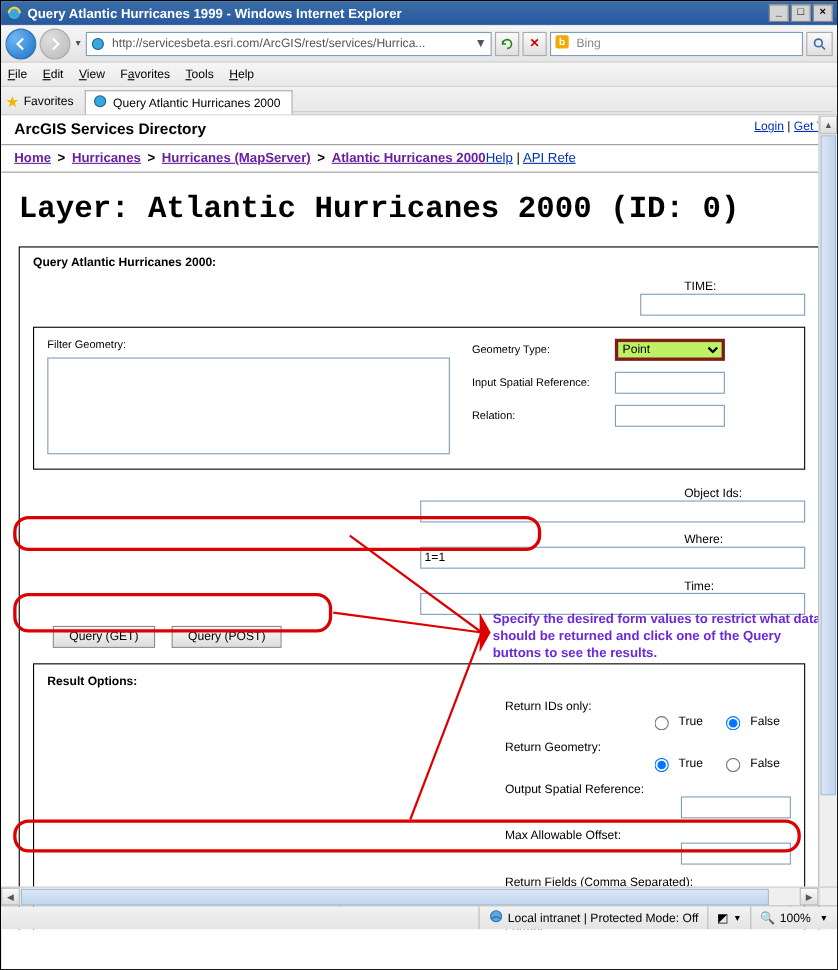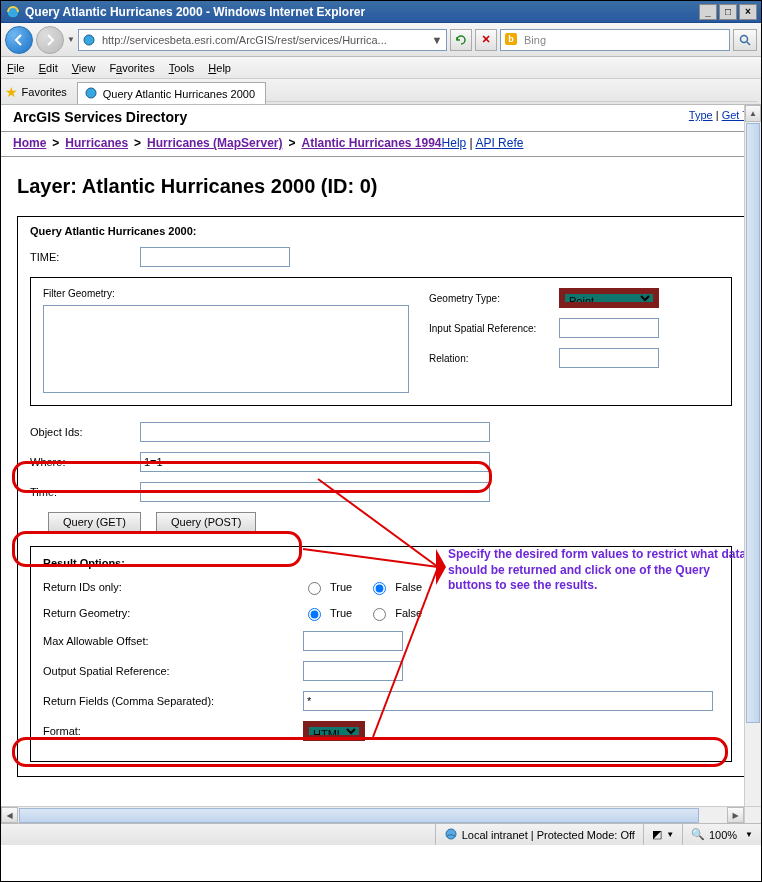--- a/index.html
+++ b/index.html
@@ -156,52 +156,52 @@
     padding:4px 12px 6px 12px;
     border-bottom:1px solid #999;
     font-size:12px;
     font-family: Verdana, sans-serif;
   }
   .breadcrumbs a { color:#6a1fa0; font-weight:bold; text-decoration:underline; cursor:pointer; }
   .breadcrumbs .brc { display:flex; gap:6px; flex-wrap:wrap; font-weight:bold; }
   .breadcrumbs .sep { color:#000; }
   .breadcrumbs .helplinks a { color:#0032b0; font-weight:normal; }
   h1.page-title {
-    font-family: Liberation Sans, sans-serif;
-    font-size:20px;
+    font-family: Liberation Mono, monospace;
+    font-size:28px;
     margin: 18px 0 18px 16px;
   }
   .form-outer {
     border:1px solid #000;
     margin: 0 16px 16px 16px;
     padding: 8px 12px 14px 12px;
     font-family: Verdana, sans-serif;
     font-size:11px;
     position:relative;
   }
   .form-legend { font-weight:bold; margin-bottom:10px; }
-  .row { display:flex; align-items:center; margin-bottom:10px; }
+  .row { display:flex; align-items:flex-end; margin-bottom:10px;flex-direction:column; }
   .row .lbl { width:110px; }
   .row .lbl-wide { width:260px; }
   .txt {
     border:1px solid #7f9db9;
     height:20px;
     font-size:11px;
     padding:1px 3px;
     background:#fff;
   }
   .txt.med { width:150px; }
   .txt.long { width:350px; }
   .txt.xl { width:410px; }
   .txt.s { width:100px; }
   .sel {
-    border:6px solid #7f1d1d;
+    border:3px solid #7f1d1d;
     height:20px;
     font-size:11px;
-    background:#0f766e;
+    background:#bef264;
   }
   .subbox {
     border:1px solid #000;
     padding:10px 12px;
     display:flex;
     gap:20px;
     margin-bottom:16px;
   }
   .subbox .left { flex:1; }
   .subbox .right { width:290px; }
@@ -317,21 +317,21 @@
 </head>
 <body>
 
 <div class="titlebar">
   <span class="ie-icon">
     <svg width="14" height="14" viewBox="0 0 14 14">
         <circle cx="7" cy="7" r="6" fill="#36a7e0" stroke="#1a5f8f"></circle>
         <path d="M2 7 A5 5 0 0 1 12 7" stroke="#ffcf3f" stroke-width="2" fill="none"></path>
       </svg>
   </span>
-  <span class="title">Query Atlantic Hurricanes 2000 - Windows Internet Explorer</span>
+  <span class="title">Query Atlantic Hurricanes 1999 - Windows Internet Explorer</span>
   <div class="winbtns">
     <div class="winbtn">_</div>
     <div class="winbtn">□</div>
     <div class="winbtn">×</div>
   </div>
 </div>
 
 <div class="navbar">
   <div class="navbtn">
     <svg width="14" height="14" viewBox="0 0 14 14">
@@ -399,35 +399,35 @@
     <span>Query Atlantic Hurricanes 2000</span>
   </div>
   <div class="tabbar-rest"></div>
 </div>
 
 <div class="content">
 
   <div class="svc-header">
     <span class="svc-title">ArcGIS Services Directory</span>
     <span class="links">
-      <a>Type</a>
+      <a>Login</a>
       <span> | </span>
       <a>Get T</a>
     </span>
   </div>
 
   <div class="breadcrumbs">
     <span class="brc">
       <a>Home</a>
       <span class="sep">&gt;</span>
       <a>Hurricanes</a>
       <span class="sep">&gt;</span>
       <a>Hurricanes (MapServer)</a>
       <span class="sep">&gt;</span>
-      <a>Atlantic Hurricanes 1994</a>
+      <a>Atlantic Hurricanes 2000</a>
     </span>
     <span class="helplinks">
       <a>Help</a>
       <span> | </span>
       <a>API Refe</a>
     </span>
   </div>
 
   <h1 class="page-title">Layer: Atlantic Hurricanes 2000 (ID: 0)</h1>
 
@@ -495,25 +495,25 @@
       <div class="row">
         <span class="lbl-wide">Return Geometry:</span>
         <div class="radio-row">
           <input type="radio" name="rgeom" checked="" style="">
           <label>True</label>
           <input type="radio" name="rgeom" style="">
           <label>False</label>
         </div>
       </div>
       <div class="row">
+        <span class="lbl-wide">Output Spatial Reference:</span>
+        <input class="txt s" value="" style="">
+      </div>
+      <div class="row">
         <span class="lbl-wide">Max Allowable Offset:</span>
-        <input class="txt s" value="" style="">
-      </div>
-      <div class="row">
-        <span class="lbl-wide">Output Spatial Reference:</span>
         <input class="txt s" value="" style="">
       </div>
       <div class="row">
         <span class="lbl-wide"><span>Return Fields (Comma Separated):</span></span>
         <input class="txt xl" value="*" style="">
       </div>
       <div class="row">
         <span class="lbl-wide">Format:</span>
         <select class="sel">
           <option>HTML</option>

